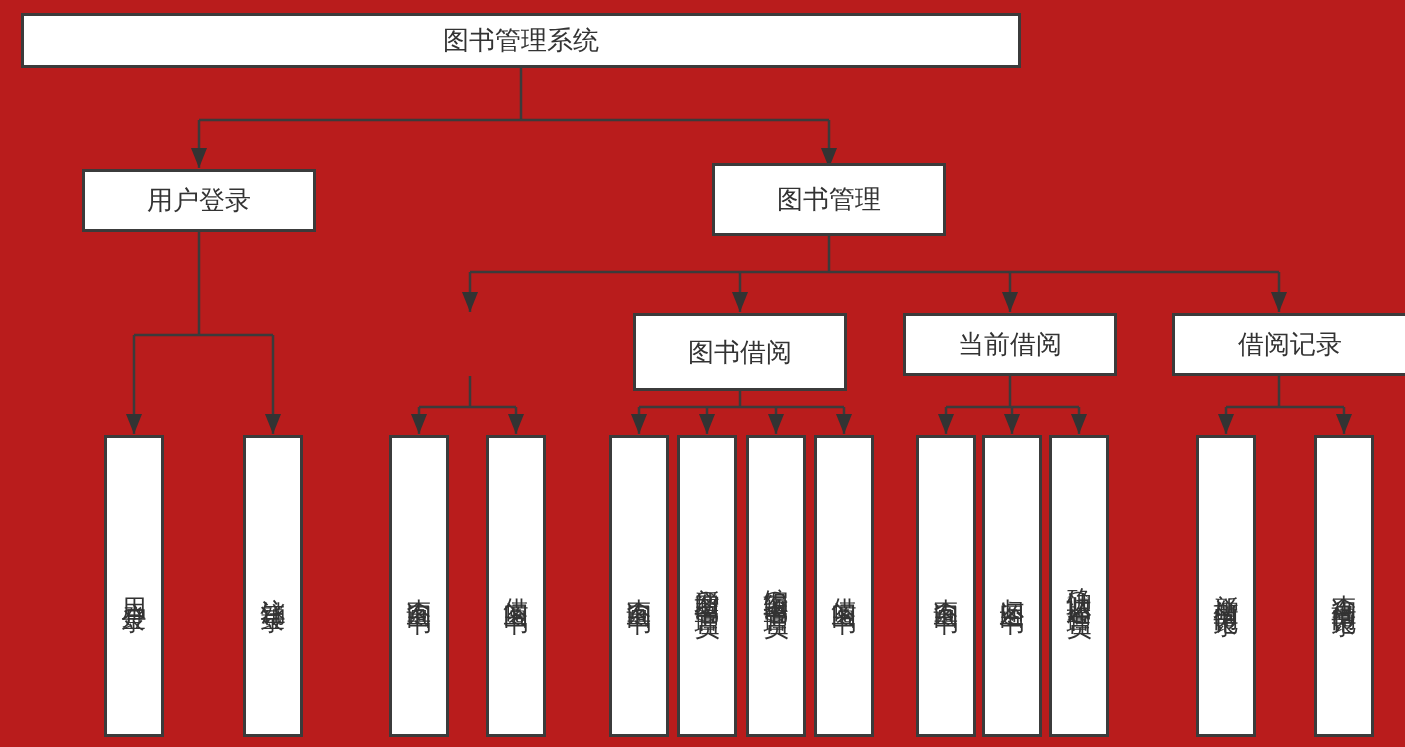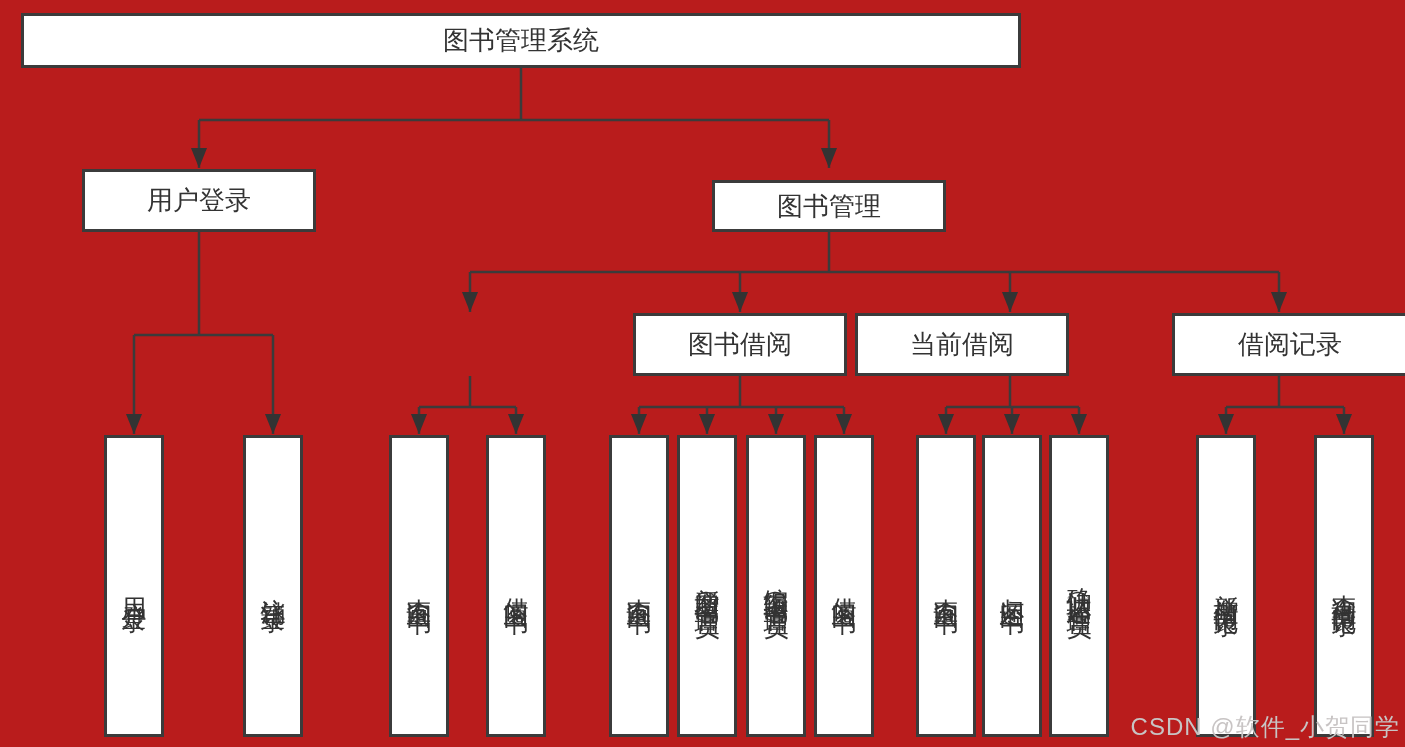--- a/index.html
+++ b/index.html
@@ -89,38 +89,37 @@
       <polygon points="1004,414 1020,414 1012,434"></polygon>
       <polygon points="1071,414 1087,414 1079,434"></polygon>
       <polygon points="1218,414 1234,414 1226,434"></polygon>
       <polygon points="1336,414 1352,414 1344,434"></polygon>
     </g>
   </svg>
 
   <div class="node" style="left:21px;top:13px;width:1000px;height:55px">图书管理系统</div>
 
   <div class="node" style="left:82px;top:169px;width:234px;height:63px">用户登录</div>
-  <div class="node" style="left:712px;top:180px;width:234px;height:52px">图书管理</div>
+  <div class="node" style="left:712px;top:163px;width:234px;height:73px">图书管理</div>
 
-  <div class="node" style="left:633px;top:313px;width:214px;height:63px">图书借阅</div>
-  <div class="node" style="left:855px;top:313px;width:214px;height:63px">当前借阅</div>
+  <div class="node" style="left:633px;top:313px;width:214px;height:78px">图书借阅</div>
+  <div class="node" style="left:903px;top:313px;width:214px;height:63px">当前借阅</div>
   <div class="node" style="left:1172px;top:313px;width:236px;height:63px">借阅记录</div>
 
   <div class="node leaf" style="left:104px;top:435px;width:60px;height:302px">用户登录</div>
   <div class="node leaf" style="left:243px;top:435px;width:60px;height:302px">注销登录</div>
 
   <div class="node leaf" style="left:389px;top:435px;width:60px;height:302px">查询图书</div>
   <div class="node leaf" style="left:486px;top:435px;width:60px;height:302px">借阅图书</div>
 
   <div class="node leaf" style="left:609px;top:435px;width:60px;height:302px">查询图书</div>
   <div class="node leaf" style="left:677px;top:435px;width:60px;height:302px">新增图书（管理员）</div>
   <div class="node leaf" style="left:746px;top:435px;width:60px;height:302px">编辑图书（管理员）</div>
   <div class="node leaf" style="left:814px;top:435px;width:60px;height:302px">借阅图书</div>
 
   <div class="node leaf" style="left:916px;top:435px;width:60px;height:302px">查询图书</div>
   <div class="node leaf" style="left:982px;top:435px;width:60px;height:302px">归还图书</div>
   <div class="node leaf" style="left:1049px;top:435px;width:60px;height:302px">确认归还（管理员）</div>
 
   <div class="node leaf" style="left:1196px;top:435px;width:60px;height:302px">新增借阅记录</div>
   <div class="node leaf" style="left:1314px;top:435px;width:60px;height:302px">查询借阅记录</div>
 
-  <div class="watermark">CSDN @软件_小贺同学</div>
 </div>
 
 </body></html>

